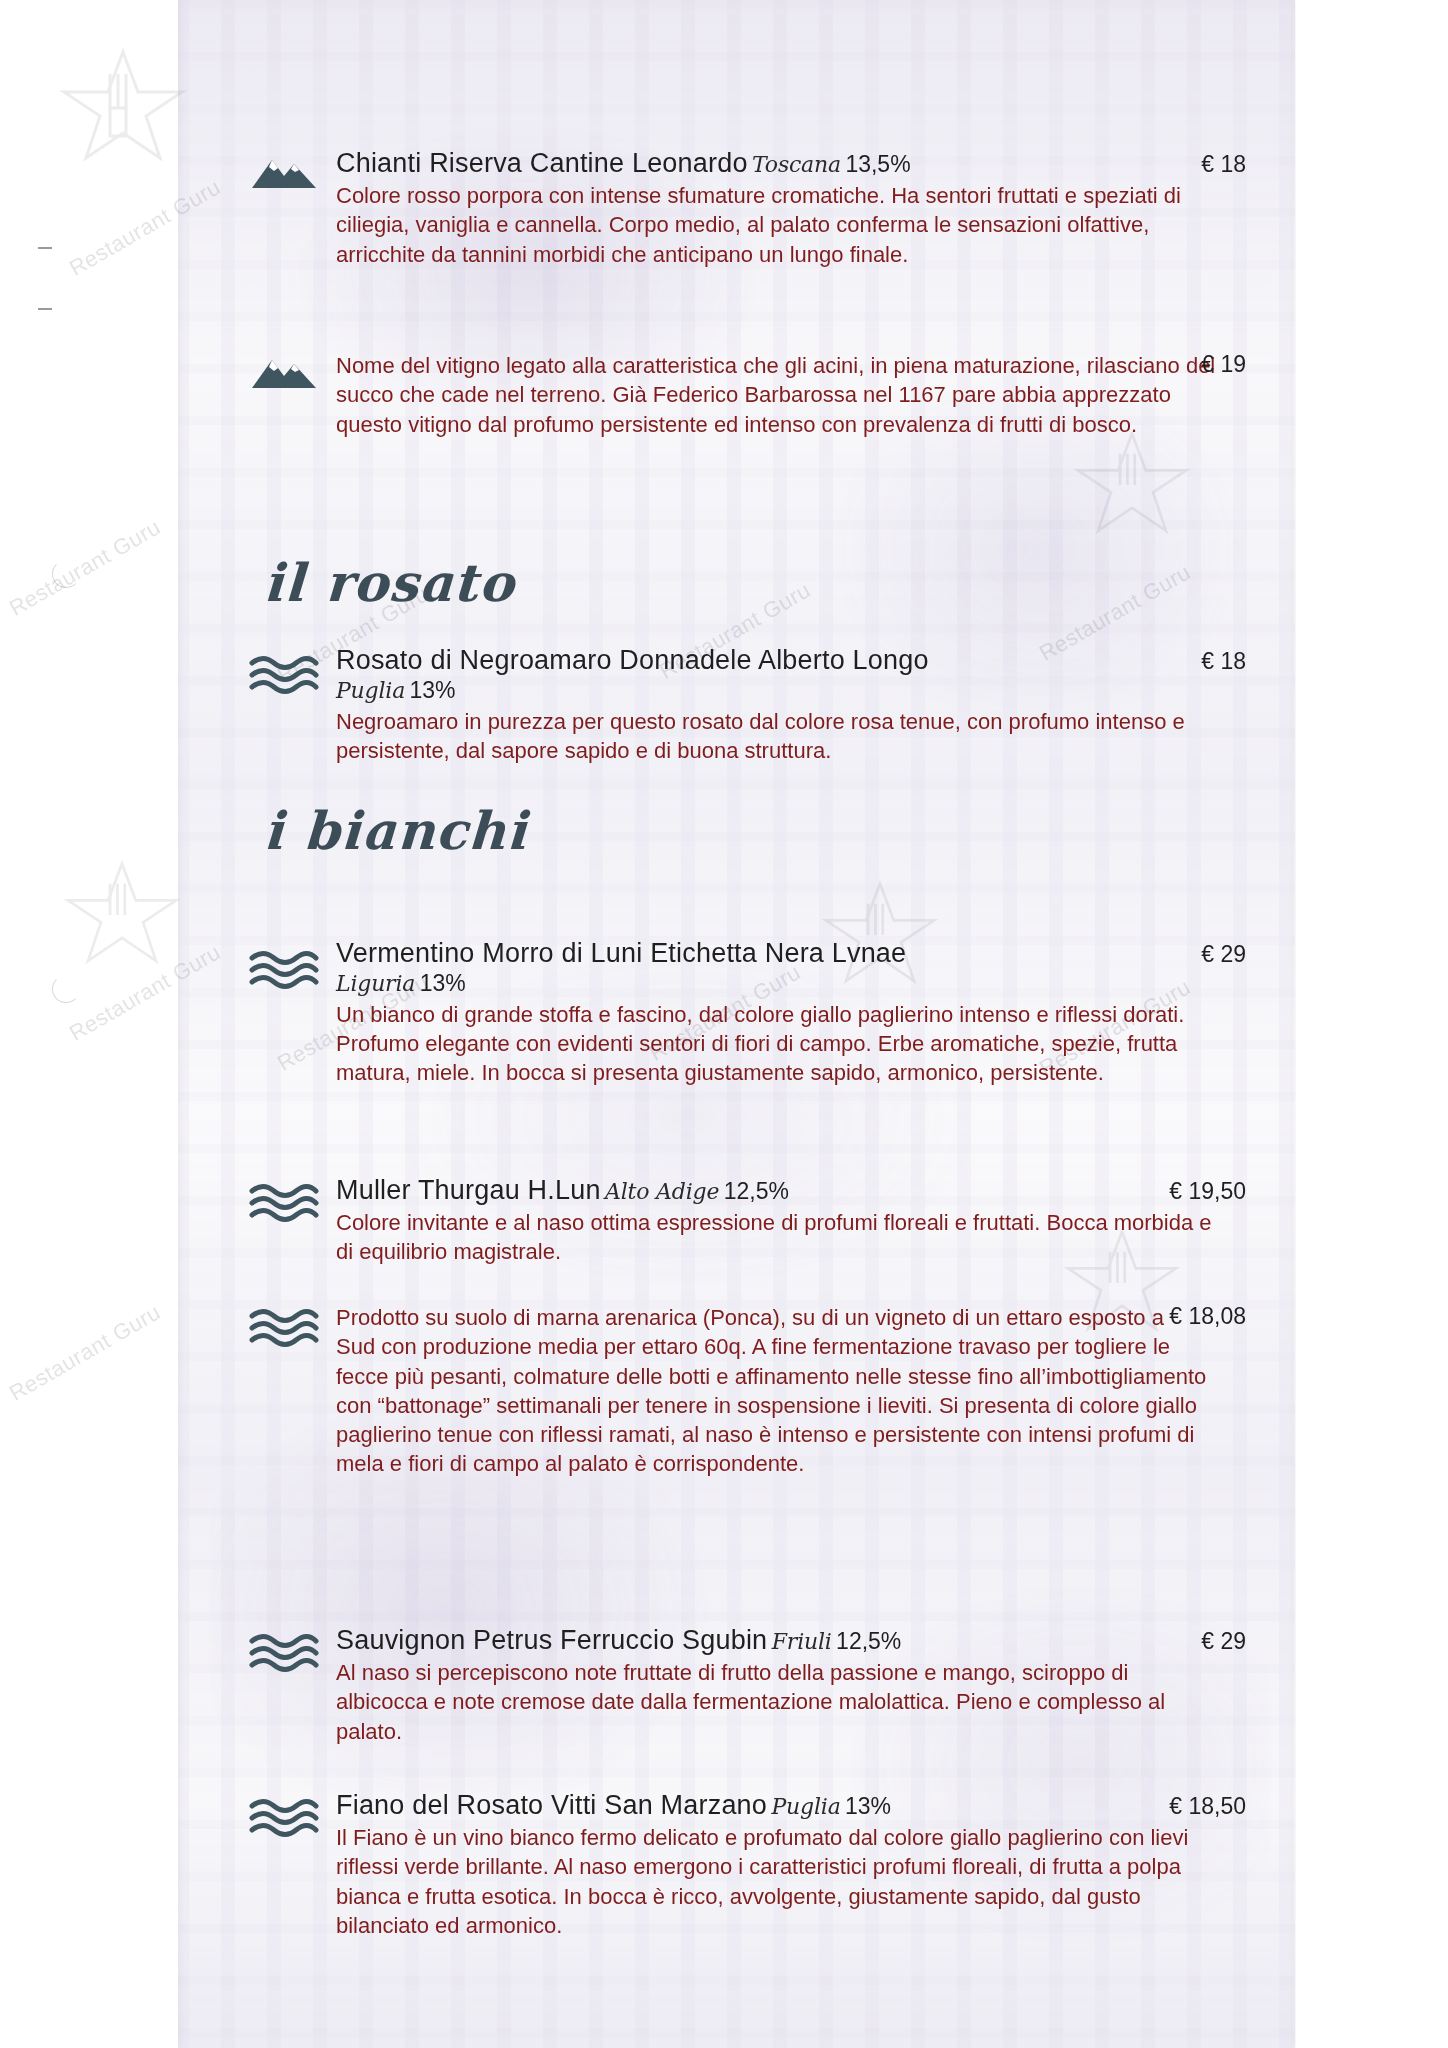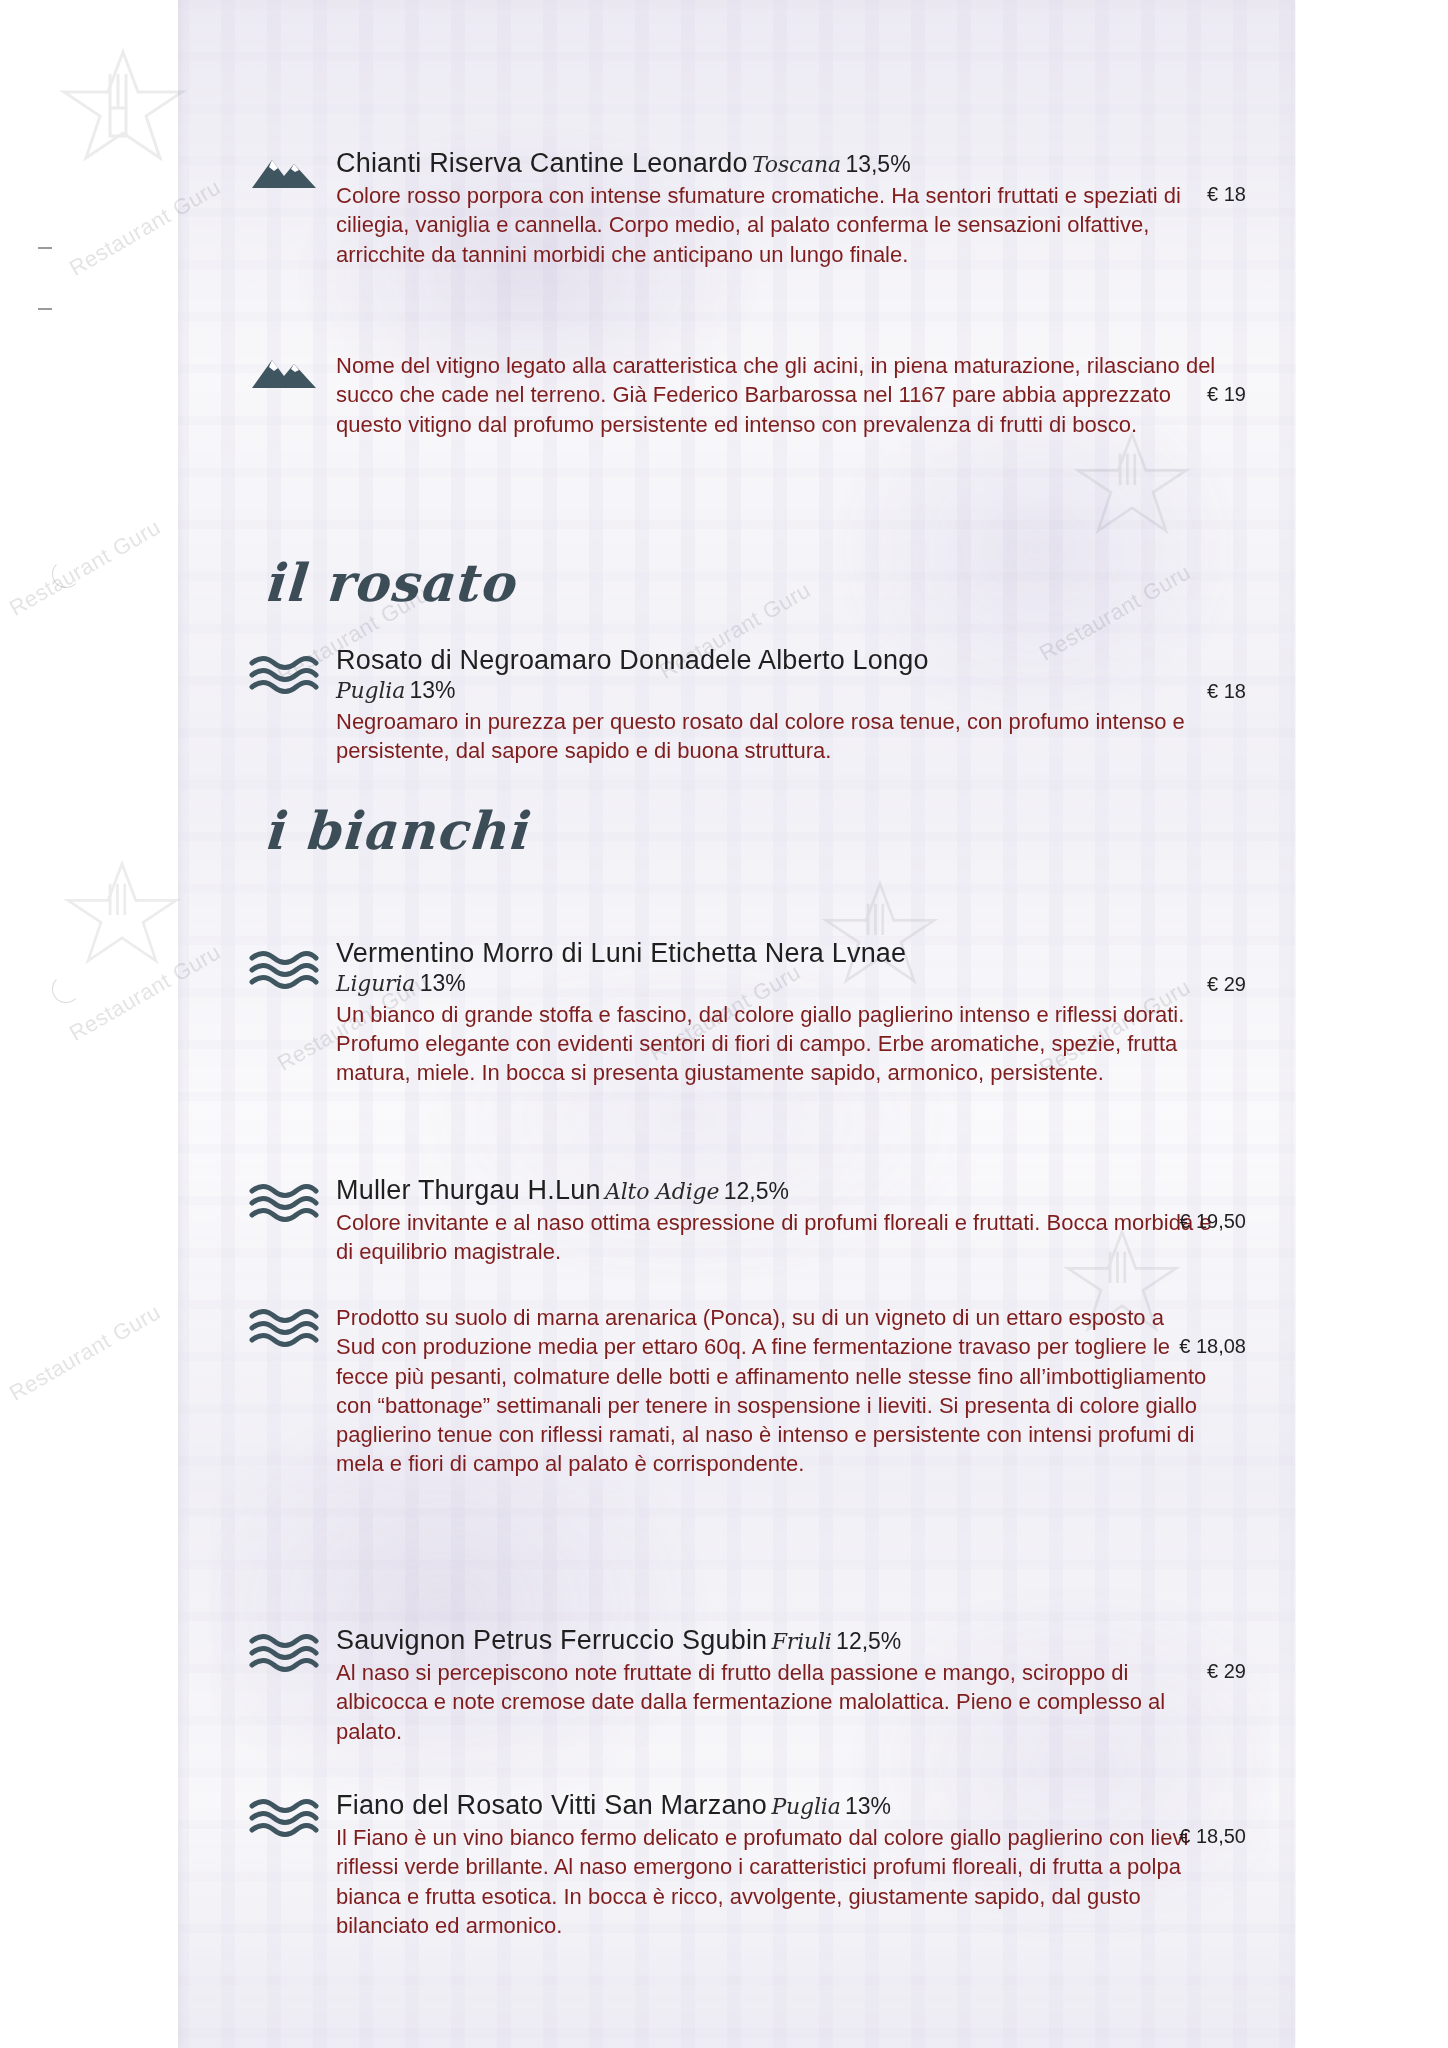--- a/index.html
+++ b/index.html
@@ -130,24 +130,23 @@
     letter-spacing: -0.2px;
   }
   .abv {
     font-size: 23px;
     color: #1f1f1f;
   }
   .price {
     position: absolute;
     right: 0;
     top: 3px;
-    font-size: 20px;
+    font-size: 23px;
     color: #1f1f1f;
     white-space: nowrap;
-    margin-top: 32px;
   }
   .subline {
     margin-top: 2px;
     line-height: 1.15;
   }
   .desc {
     margin-top: 3px;
     font-size: 22px;
     line-height: 1.33;
     color: #7f1d1d;

